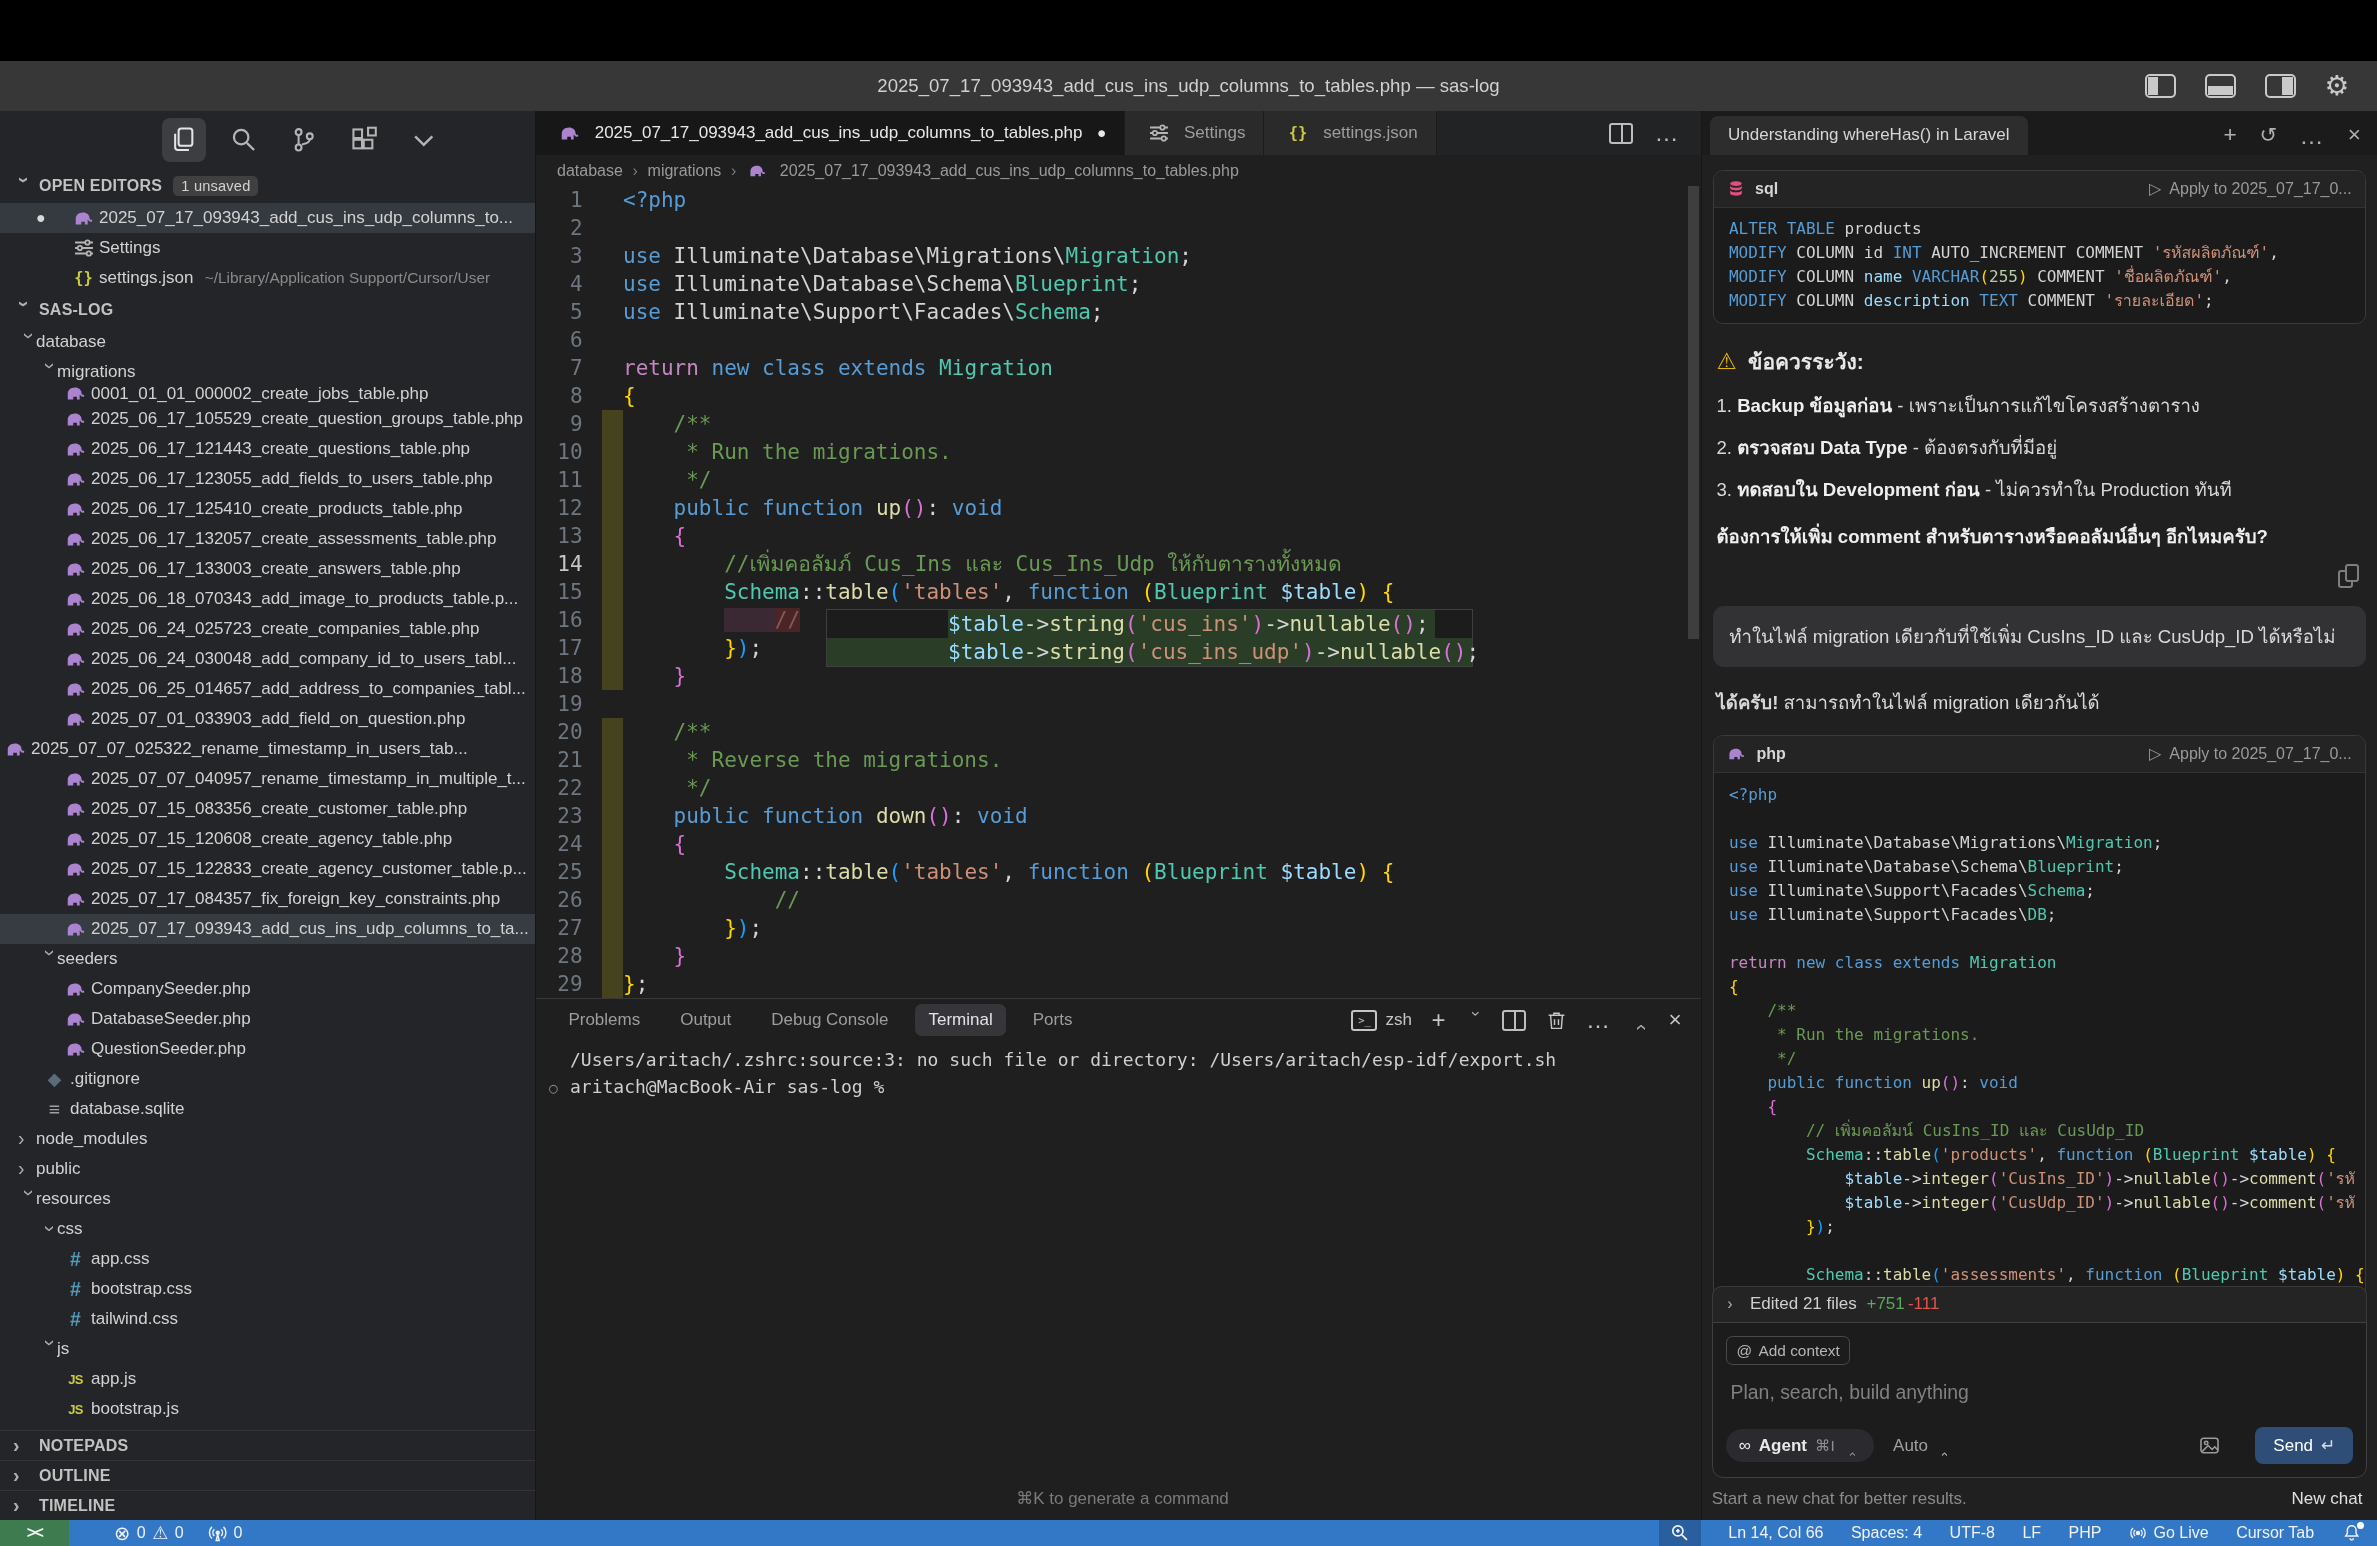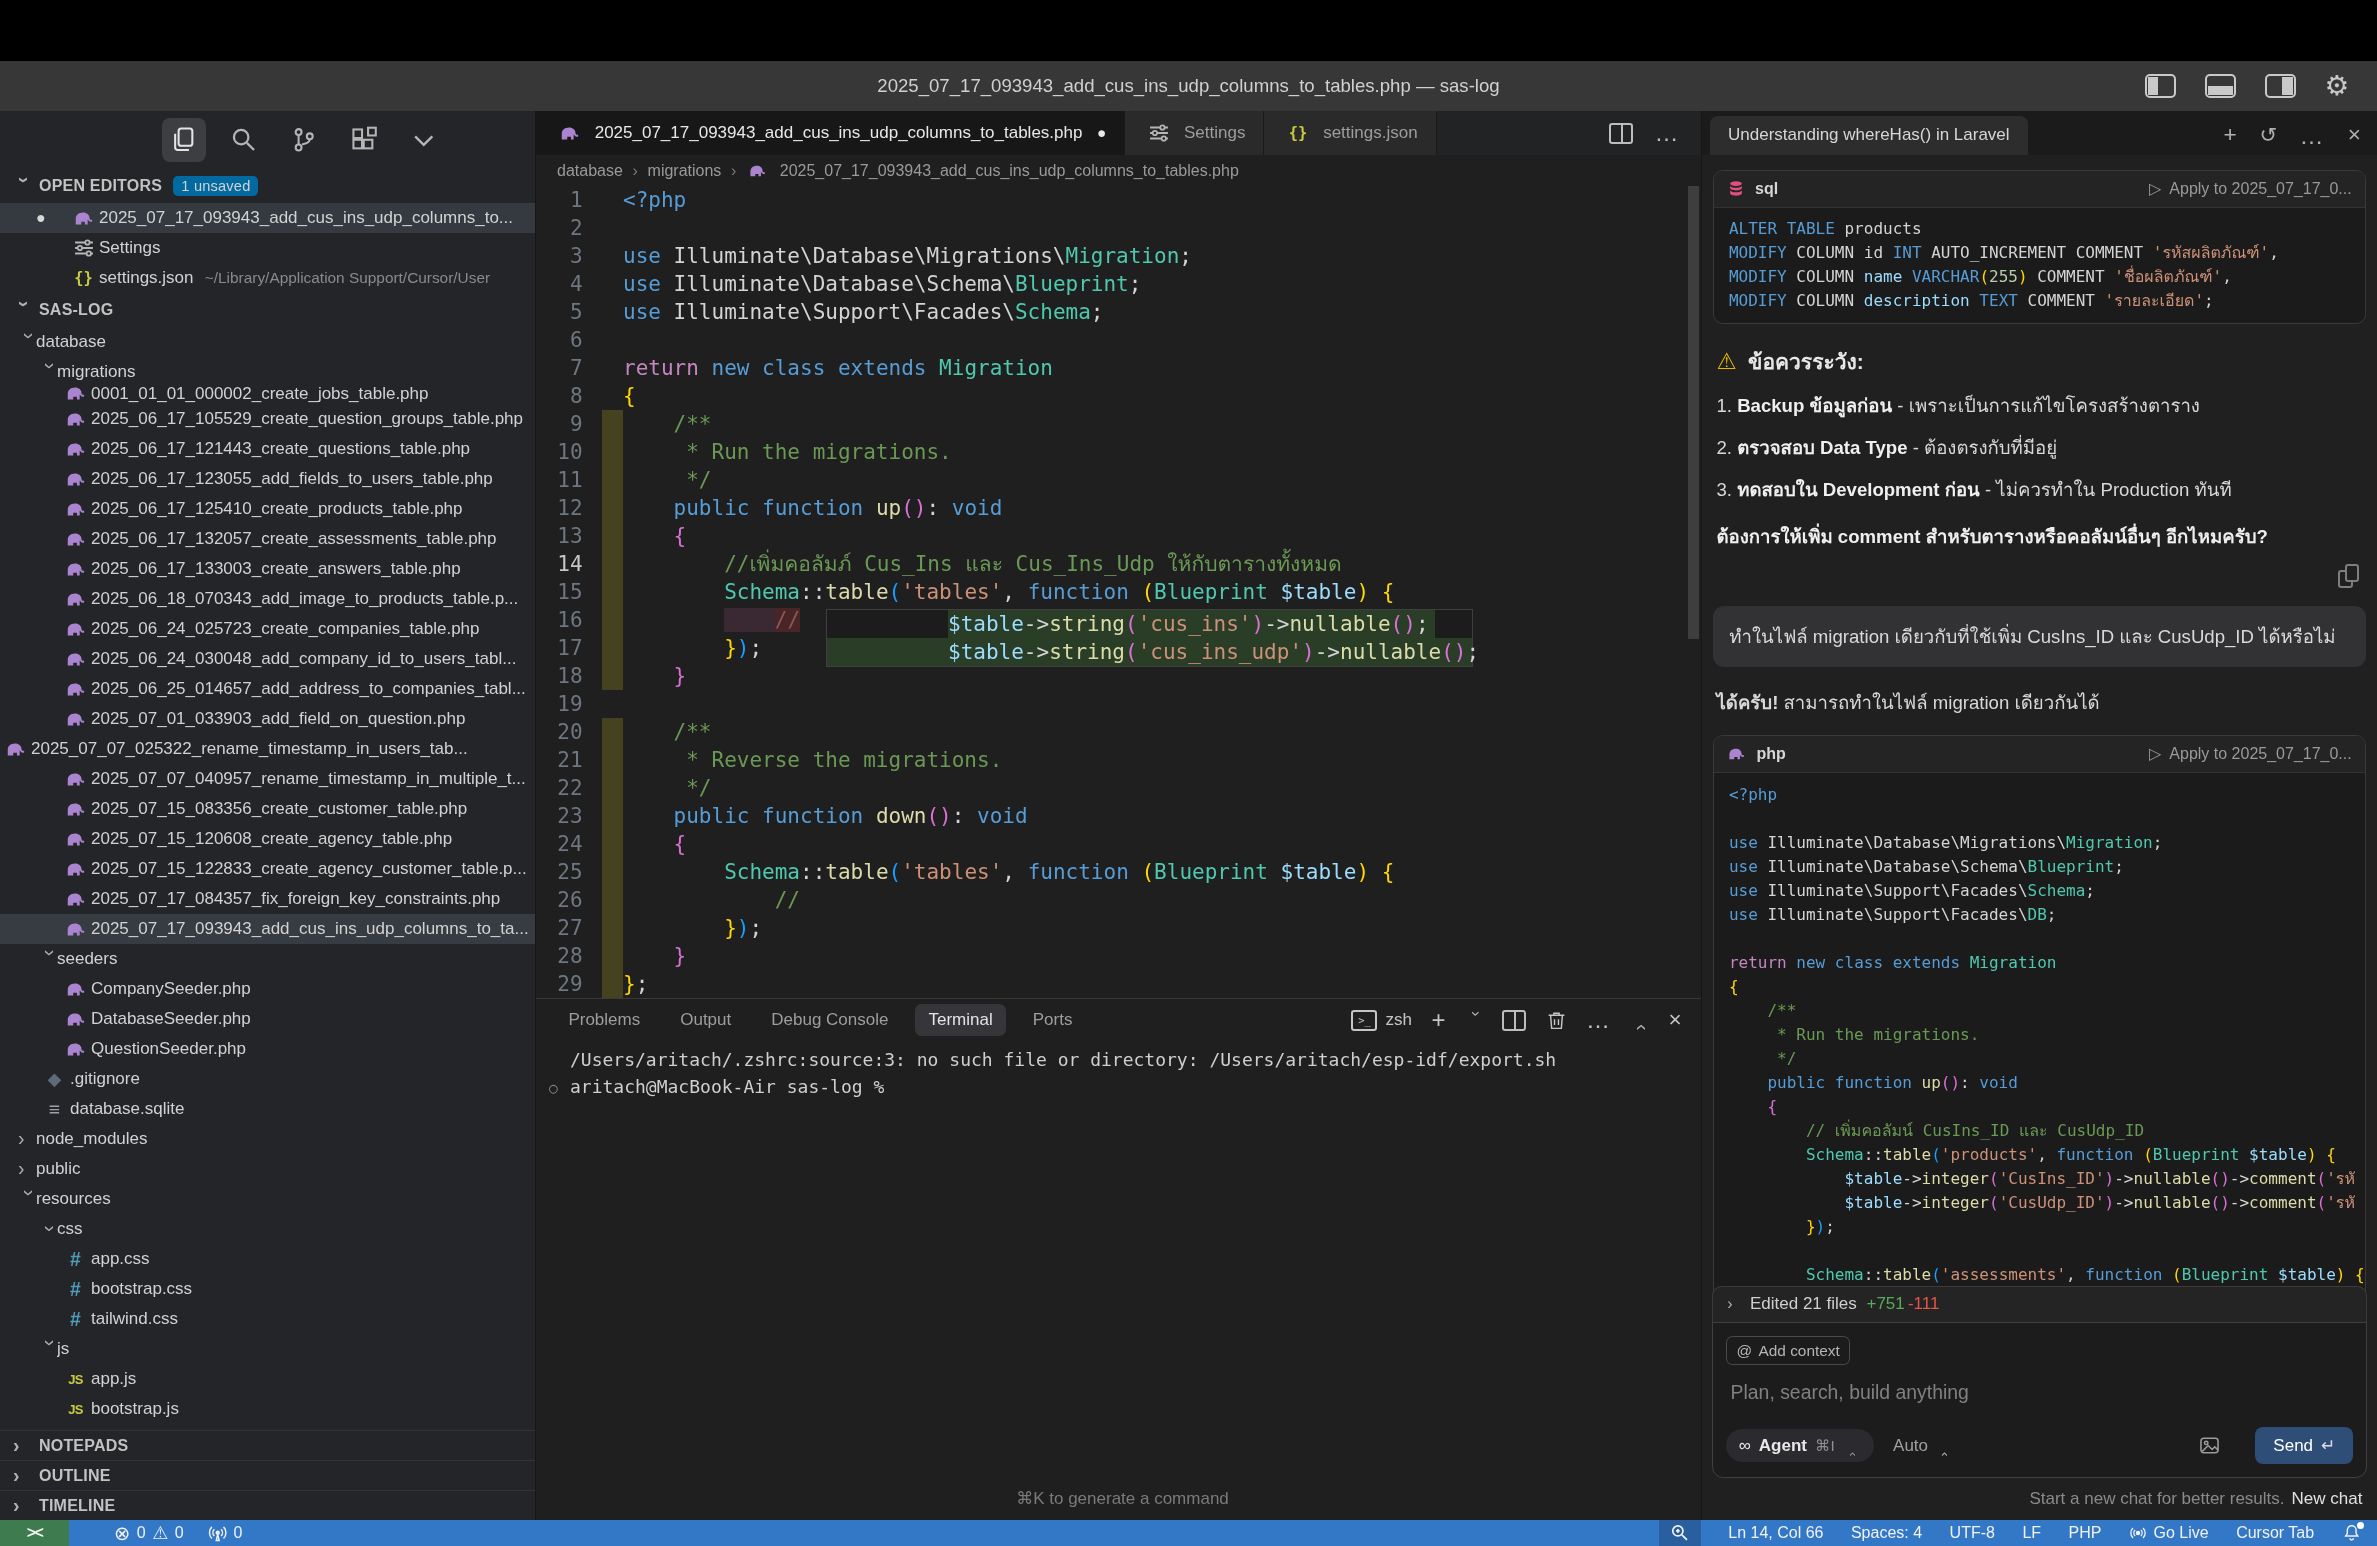--- a/index.html
+++ b/index.html
@@ -35,21 +35,21 @@
   
   #sidebar{width:536px;flex:none;background:var(--bg-side);border-right:0.8px solid var(--border);display:flex;flex-direction:column;min-height:0}
   .activity{height:58px;flex:none;display:flex;align-items:center;gap:16px;padding-left:162px;color:#b5b5b5}
   .act-btn{width:44px;height:44px;display:flex;align-items:center;justify-content:center;border-radius:8px}
   .act-btn.active{background:#3d3e42;color:#e4e4e4}
   .act-btn svg{width:27.5px;height:27.5px}
   .sec-header{display:flex;align-items:center;height:34px;flex:none;padding:0 13px;font-weight:bold;font-size:16px;color:#c2c2c2;letter-spacing:0.2px}
   .sec-header .chev{margin-right:8px}
   .chev{display:inline-block;width:18px;color:#b0b0b0;font-size:19.4px;line-height:1;transform-origin:55% 55%}
   .chev.open{transform:rotate(90deg)}
-  .badge{background:#0369a1;color:#d2d2d2;font-size:14.6px;font-weight:normal;border-radius:4.9px;padding:2.4px 8px;margin-left:11.3px}
+  .badge{background:#404040;color:#d2d2d2;font-size:14.6px;font-weight:normal;border-radius:4.9px;padding:2.4px 8px;margin-left:11.3px}
   .oe-row{height:30px;display:flex;align-items:center;padding-left:36px;font-size:17px;color:#d2d2d2}
   .oe-row.sel{background:#343a40}
   .oe-dot{width:32px;font-size:16px;color:#d8d8d8}
   .fi{width:31px;flex:none;display:flex;align-items:center;justify-content:center;font-weight:bold}
   .fi svg{width:22px;height:22px}
   .fi.braces{color:#cbcb41;font-family:"DejaVu Sans Mono",monospace;font-size:15.4px}
   .fi.css{color:#519aba;font-size:19.4px}
   .fi.js{color:#cbcb41;font-size:13px;letter-spacing:-0.8px}
   .fi.gitignore{color:#5c6b7a;font-size:18px}
   .fi.sqlite{color:#9aa0a6;font-size:19.4px}
@@ -139,21 +139,21 @@
   .plus-num{color:#57ab5a}.minus-num{color:#e5534b}
   .input-box{background:#1c1c1c;border:0.8px solid #404040;border-radius:0 0 11.3px 11.3px;padding:13px}
   .ctx-chip{display:inline-flex;align-items:center;gap:6.5px;border:0.8px solid #4a4a4a;border-radius:6.5px;padding:4.9px 9.7px;font-size:15.4px;color:#b5b5b5}
   .placeholder{margin:16px 4.9px 6.5px;font-size:19.4px;color:#808080}
   .controls{display:flex;align-items:center;margin-top:22.6px;gap:19.4px}
   .agent-pill{display:flex;align-items:center;gap:8px;background:#2b2b2f;border-radius:808px;padding:6.5px 13px;font-size:17px;color:#e8e8e8}
   .agent-pill .dim,.auto-sel{color:#8f8f8f;font-size:15.4px}
   .auto-sel{font-size:17px;color:#a0a0a0;display:flex;gap:6.5px;align-items:center}
   .send-btn{margin-left:auto;background:#2e4e78;color:#fff;border-radius:8px;padding:8px 18px;font-size:17px;display:flex;gap:8px;align-items:center}
   .img-ic{color:#9a9a9a}
-  .chat-footer{height:42px;display:flex;align-items:center;justify-content:flex-end;gap:7px;font-size:17px;color:#8a8a8a;padding-right:4.9px;background:#202020}
+  .chat-footer{height:42px;display:flex;align-items:center;justify-content:space-between;gap:13px;font-size:17px;color:#8a8a8a;padding-right:4.9px;background:#202020}
   .new-chat{color:#e0e0e0}
 
   
   #statusbar{height:26px;flex:none;background:var(--blue);display:flex;align-items:center;color:#f2f2f2;font-size:16px}
   .sb-remote{width:69px;height:100%;background:var(--green-remote);display:flex;align-items:center;justify-content:center;font-weight:bold;letter-spacing:-1.6px;font-size:16px}
   .sb-left{display:flex;align-items:center;gap:24px;margin-left:45px}
   .sb-item{display:flex;align-items:center;gap:6.5px}
   .sb-right{margin-left:auto;display:flex;align-items:center;gap:27.5px;height:100%}
   .sb-mag{width:42px;height:100%;background:var(--magbox);display:flex;align-items:center;justify-content:center}
   .sb-right{padding-right:0}

